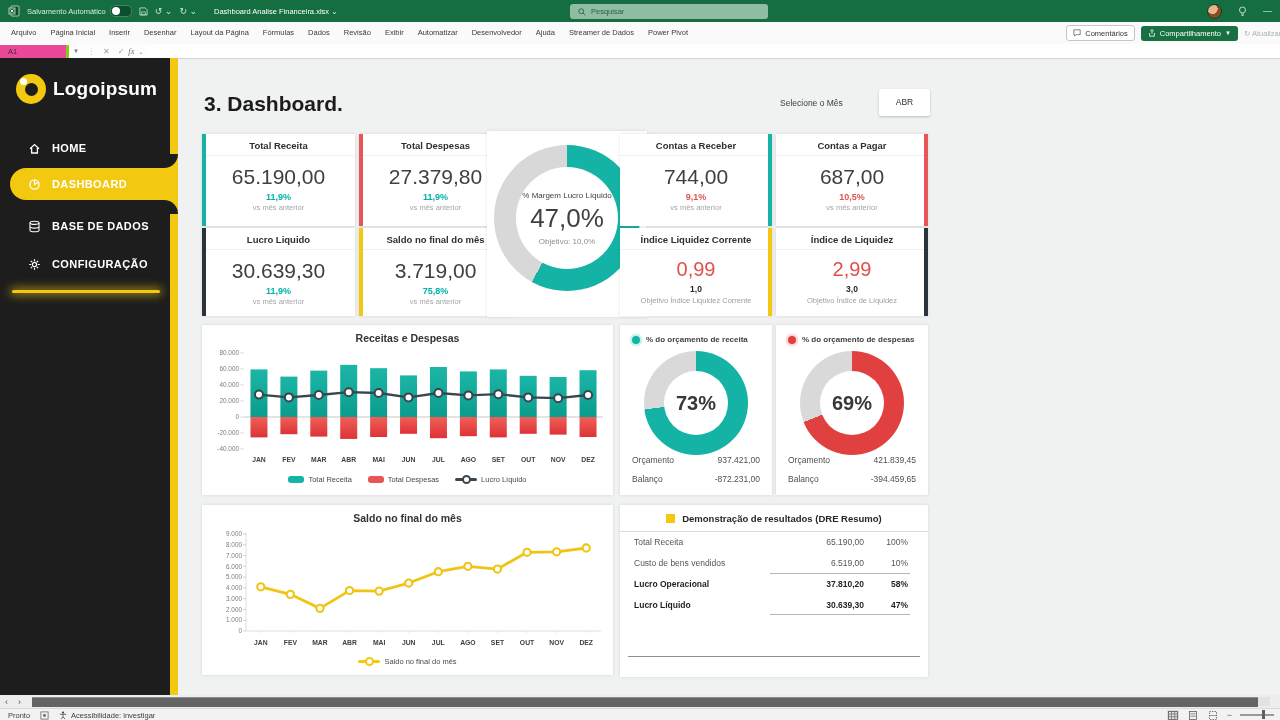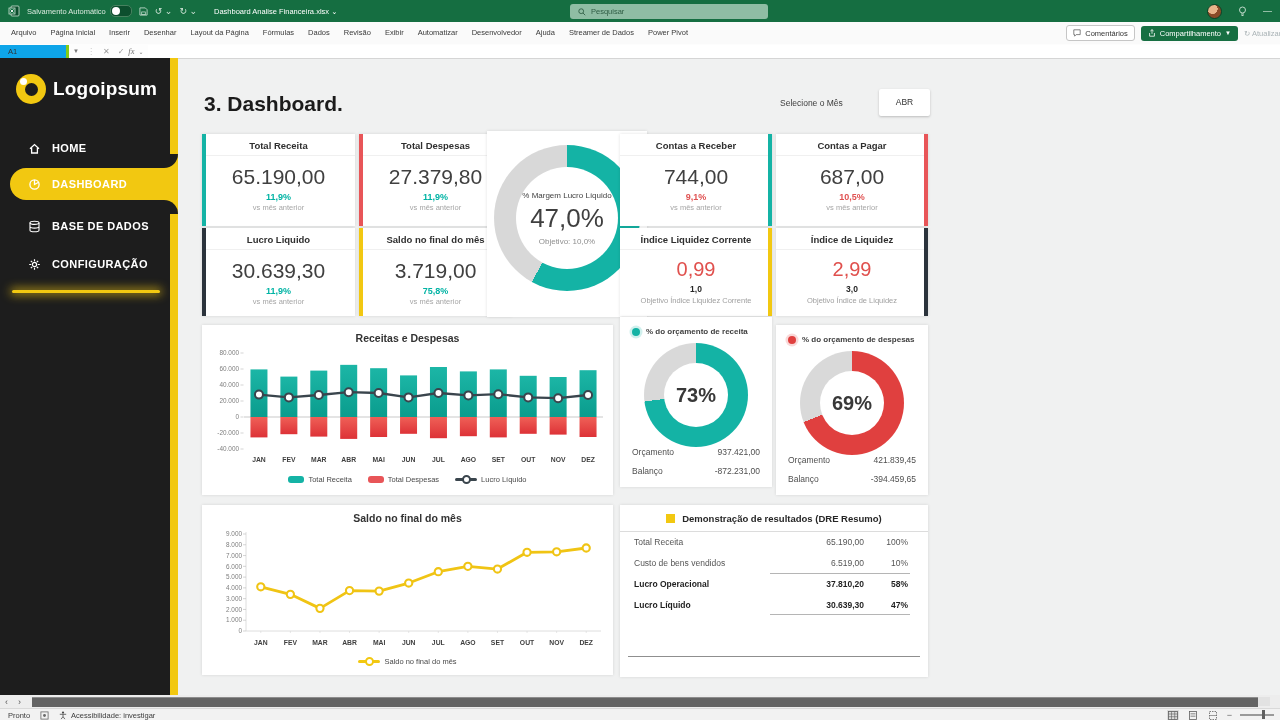--- a/index.html
+++ b/index.html
@@ -28,21 +28,21 @@
   .rib-right{position:absolute;right:0;top:3px;height:16px;display:flex;align-items:center;gap:6px;}
   .btn-comments{display:flex;align-items:center;gap:4px;background:#fff;border:1px solid #c6c6c6;border-radius:3px;
                 height:14px;padding:0 6px;font-size:7.5px;color:#333;}
   .btn-share{display:flex;align-items:center;gap:4px;background:#176f42;border-radius:3px;height:15px;padding:0 7px;
              font-size:7.5px;color:#fff;}
   .btn-update{width:36px;overflow:hidden;white-space:nowrap;font-size:7.5px;color:#aab3b6;}
 
   
   .formularow{position:absolute;left:0;top:44px;width:1280px;height:14px;background:#fdfdfd;border-bottom:1px solid #d5d5d5;
               display:flex;align-items:center;}
-  .namebox{width:58px;height:13px;border:none;border-right:3px solid #84cc16;background:#0ea5e9;font-size:7.5px;color:#333;
+  .namebox{width:58px;height:13px;border:none;border-right:3px solid #84cc16;background:#ec4899;font-size:7.5px;color:#333;
            padding:0 0 0 8px;font-family:inherit;}
   .fx-ctl{color:#9a9a9a;font-size:8px;padding:0 4px;}
   .fxlabel{font-style:italic;color:#707070;font-size:8.5px;font-family:"Liberation Serif",serif;}
   .fbar-input{flex:1;height:13px;background:#fff;}
 
   
   .sidebar{position:absolute;left:0;top:58px;width:170px;height:637px;background:#1d1d1d;}
   .sidestrip{position:absolute;left:170px;top:58px;width:8px;height:637px;background:#f2c811;}
   .logo{position:absolute;left:16px;top:74px;display:flex;align-items:center;gap:7px;}
   .logo-ic{width:30px;height:30px;border-radius:50%;background:#f2c811;position:relative;}
@@ -429,21 +429,21 @@
       </div>
       <div class="lg-item">
         <span class="sw-line" style="background: rgb(58, 69, 77);">
           <i style="border-color: rgb(58, 69, 77);"></i>
         </span>
         <span>Lucro Líquido</span>
       </div>
     </div>
 </div>
 
-<div class="card" style="left:620px;top:317px;width:152px;height:170px;">
+<div class="card" style="left:620px;top:325px;width:152px;height:170px;">
   <div class="don-head">
     <span class="don-dot" id="dot-1" style="background: rgb(20, 179, 165); box-shadow: rgba(20, 179, 165, 0.2) 0px 0px 0px 2.5px;"></span>
     <span class="don-label">% do orçamento de receita</span>
   </div>
   <div class="donut" id="donut-1" style="background: conic-gradient(rgb(20, 179, 165) 0deg, rgb(20, 179, 165) 73%, rgb(217, 217, 217) 0deg);">
     <div class="donut-val">73%</div>
   </div>
   <div class="don-rows">
     <div class="don-row">
       <span>Orçamento</span>

